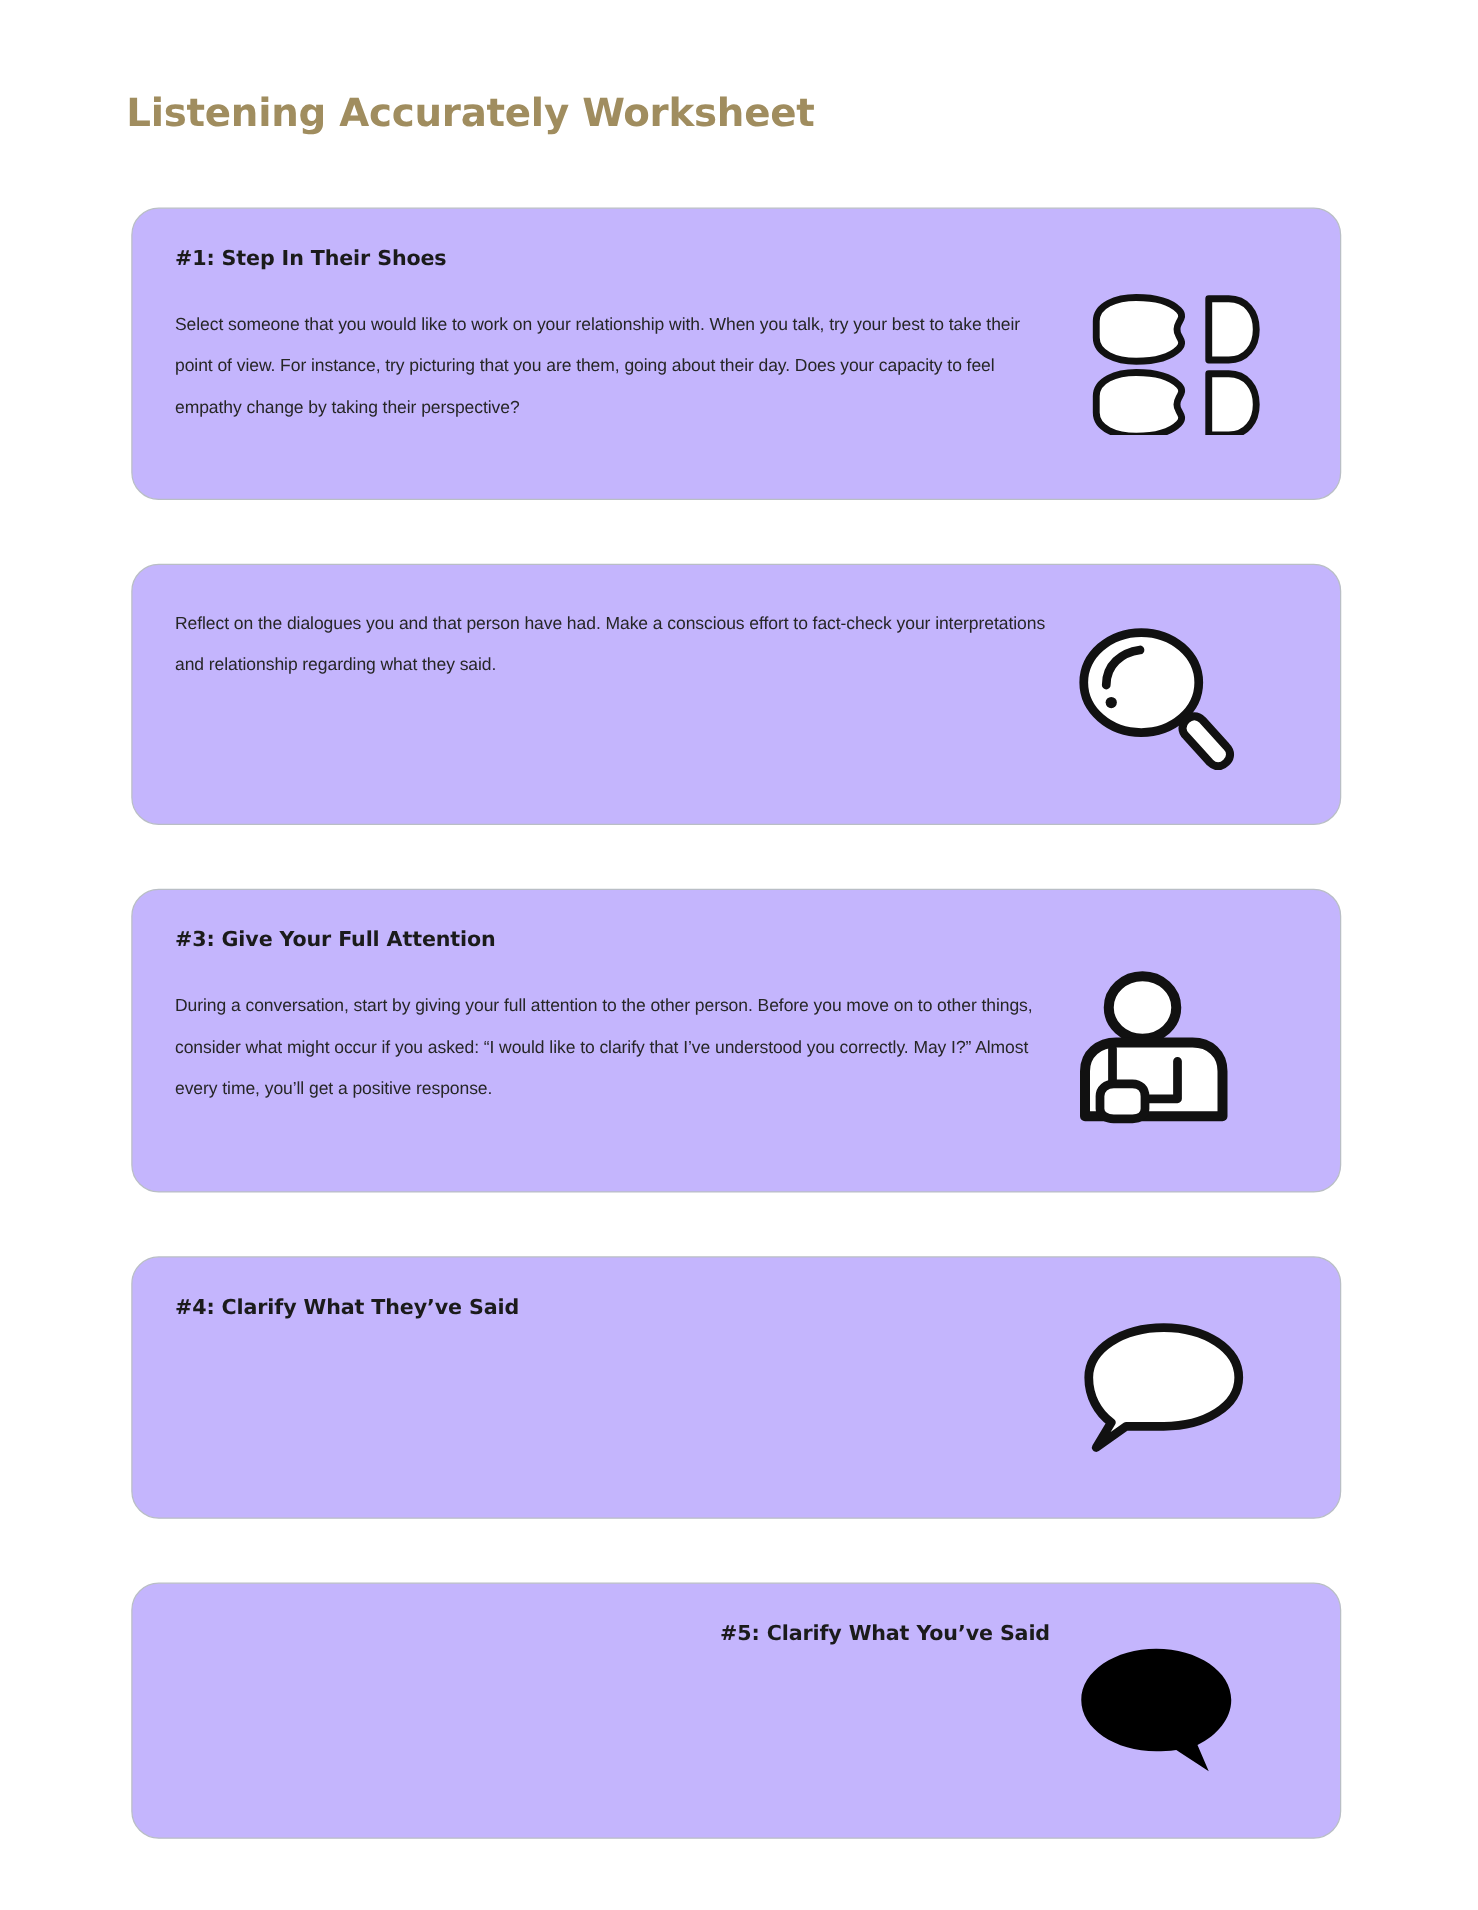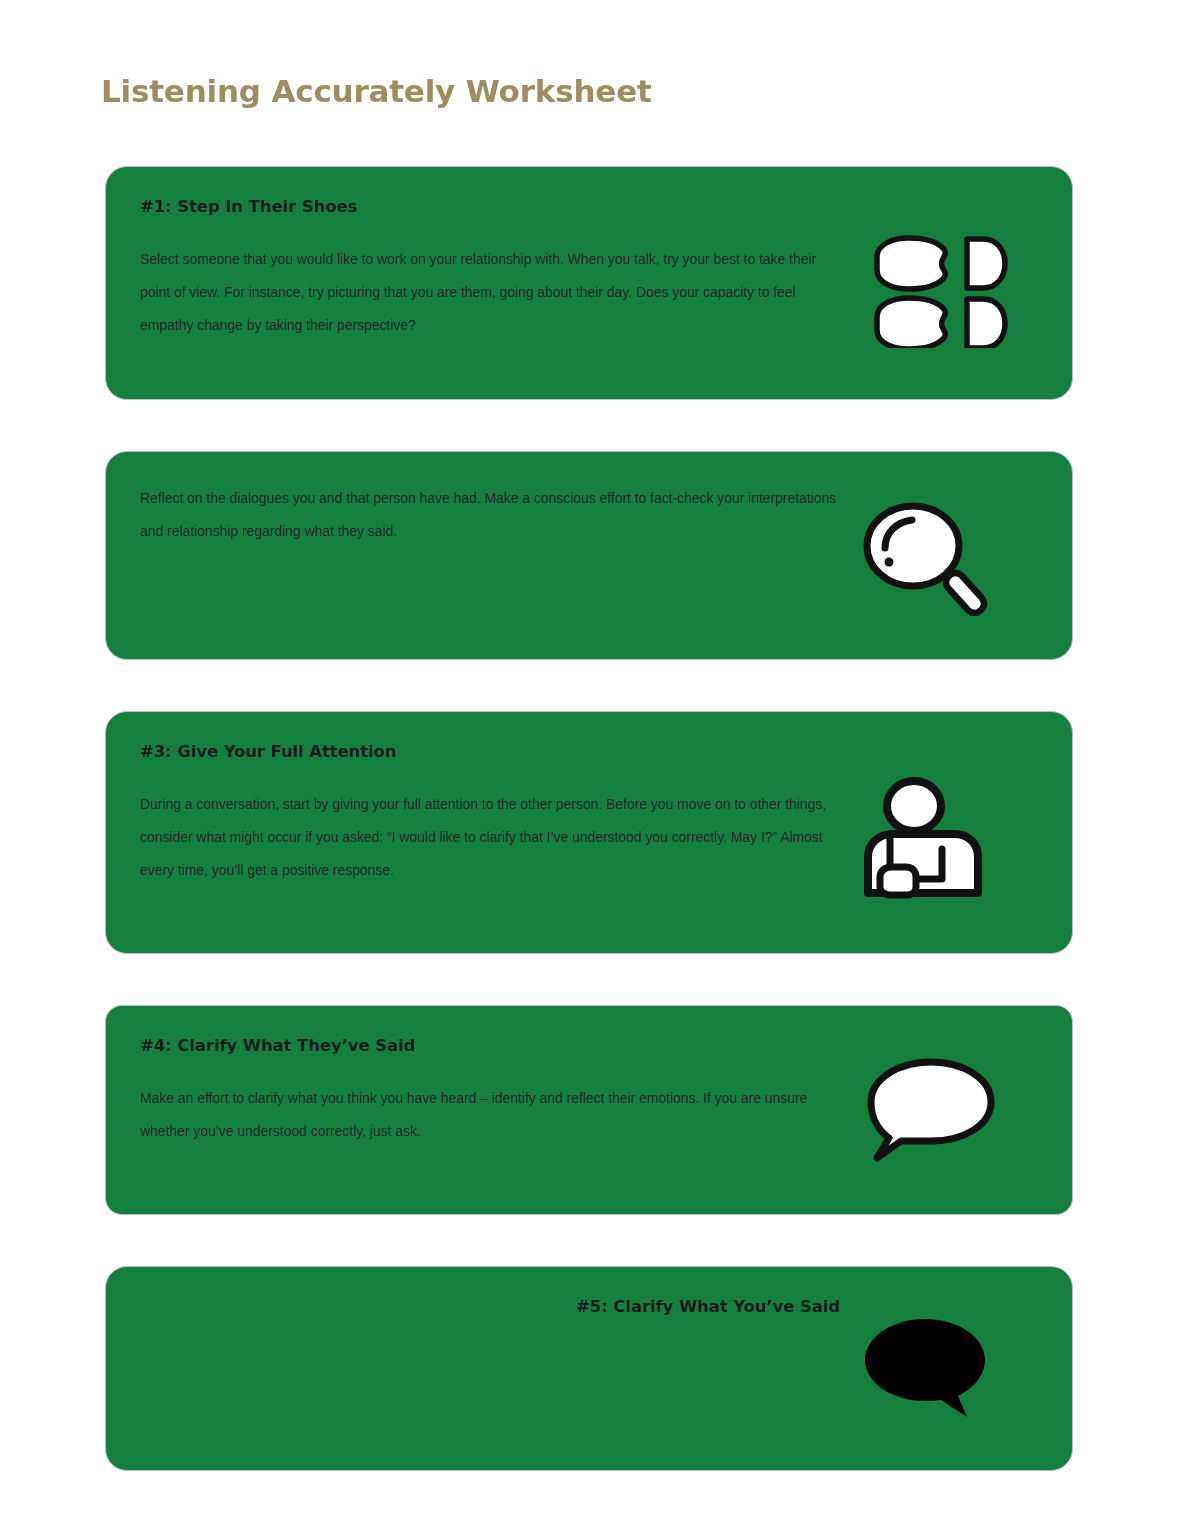--- a/index.html
+++ b/index.html
@@ -39,21 +39,21 @@
     left: 105px;
     top: 166px;
     width: 968px;
   }
 
   .card {
     position: relative;
     box-sizing: border-box;
     border: 1px solid #b9bec5;
     border-radius: 22px;
-    background: #15803d;
+    background: #c4b5fd;
     margin-bottom: 51px;
     padding: 30px 38px 30px 34px;
     min-height: 150px;
   }
   .card:last-child { margin-bottom: 0; }
 
   .card-body {
     width: 700px;
   }
 
@@ -86,21 +86,21 @@
     align-items: center;
     justify-content: center;
     pointer-events: none;
   }
   .card-icon svg { display: block; }
 
   
   .card-1 { min-height: 234px; }
   .card-2 { min-height: 209px; }
   .card-3 { min-height: 243px; }
-  .card-4 { min-height: 210px; border-radius: 17px; }
+  .card-4 { min-height: 210px; }
   .card-5 { min-height: 205px; text-align: right; }
 
   .card-1 .card-icon { right: 44px; top: 52%; }
   .card-2 .card-icon { right: 60px; top: 50%; }
   .card-3 .card-icon { right: 66px; top: 52%; }
   .card-4 .card-icon { right: 56px; top: 50%; }
   .card-5 .card-icon { right: 60px; top: 50%; }
 </style>
 </head>
 <body>
@@ -161,21 +161,20 @@
           <path d="M86 74 L86 104 L44 104" stroke="#111111" stroke-width="7" stroke-linecap="round" stroke-linejoin="round" fill="none"></path>
 
           <path d="M24 102 C24 96 29 92 35 92 L50 92 C56 92 60 96 60 102 L60 112 C60 117 56 120 50 120 L35 120 C29 120 24 117 24 112 Z" stroke="#111111" stroke-width="7" stroke-linejoin="round" fill="#ffffff"></path>
         </svg>
       </div>
     </section>
 
     <section class="card card-4">
       <div class="card-body">
         <h2 class="card-heading">#4: Clarify What They’ve Said</h2>
-        <p class="card-text">Make an effort to clarify what you think you have heard – identify and reflect their emotions. If you are unsure whether you’ve understood correctly, just ask.</p>
       </div>
       <div class="card-icon">
         <svg width="140" height="112" viewBox="0 0 140 112" fill="none" aria-hidden="true">
           <path d="M70 8 C103 8 130 25 130 48 C130 71 103 87 70 87 L40 87 L16 104 L28 84 C17 76 10 63 10 48 C10 25 37 8 70 8 Z" stroke="#111111" stroke-width="7" stroke-linejoin="round" fill="#ffffff"></path>
         </svg>
       </div>
     </section>
 
     <section class="card card-5">
       <div class="card-body">

